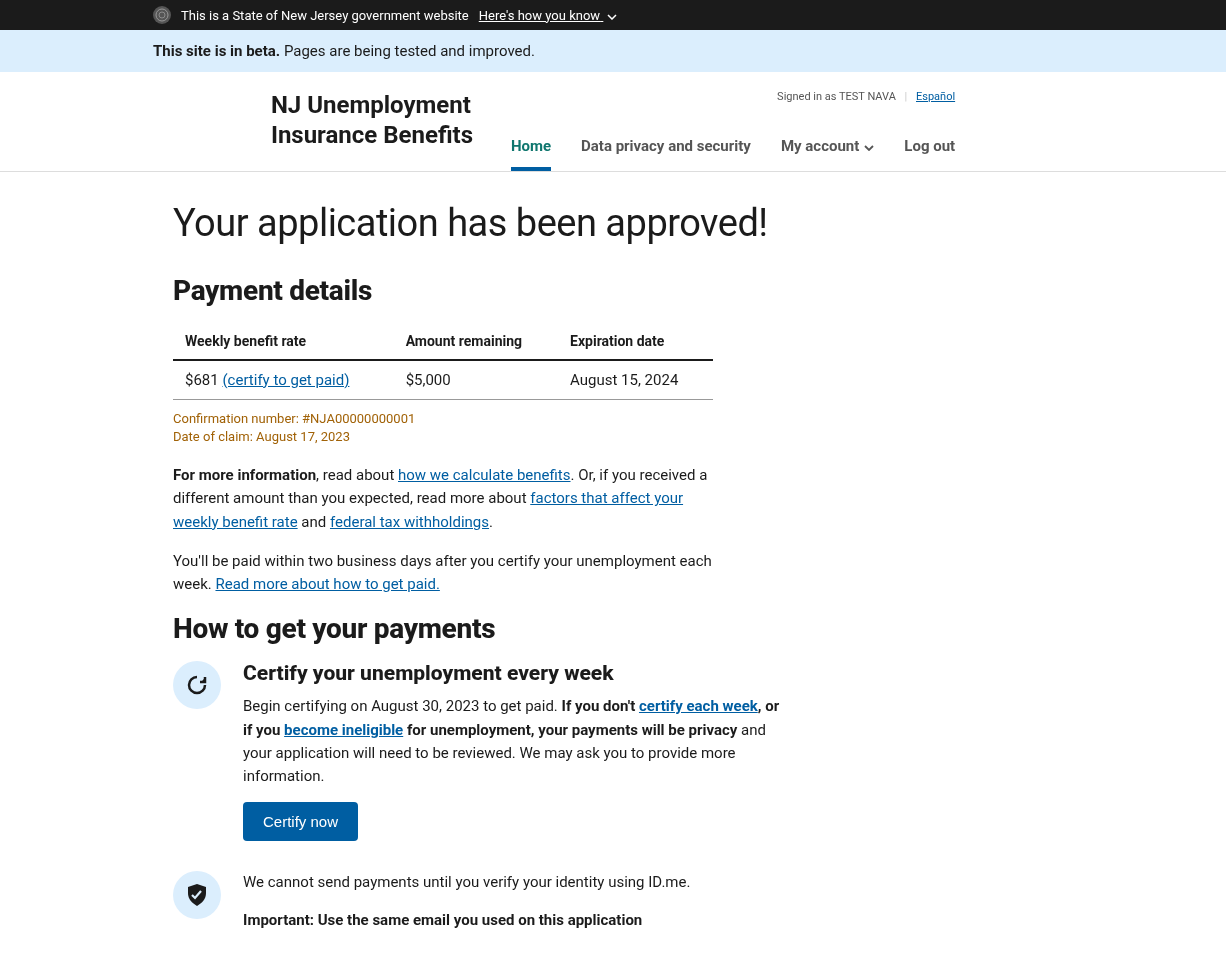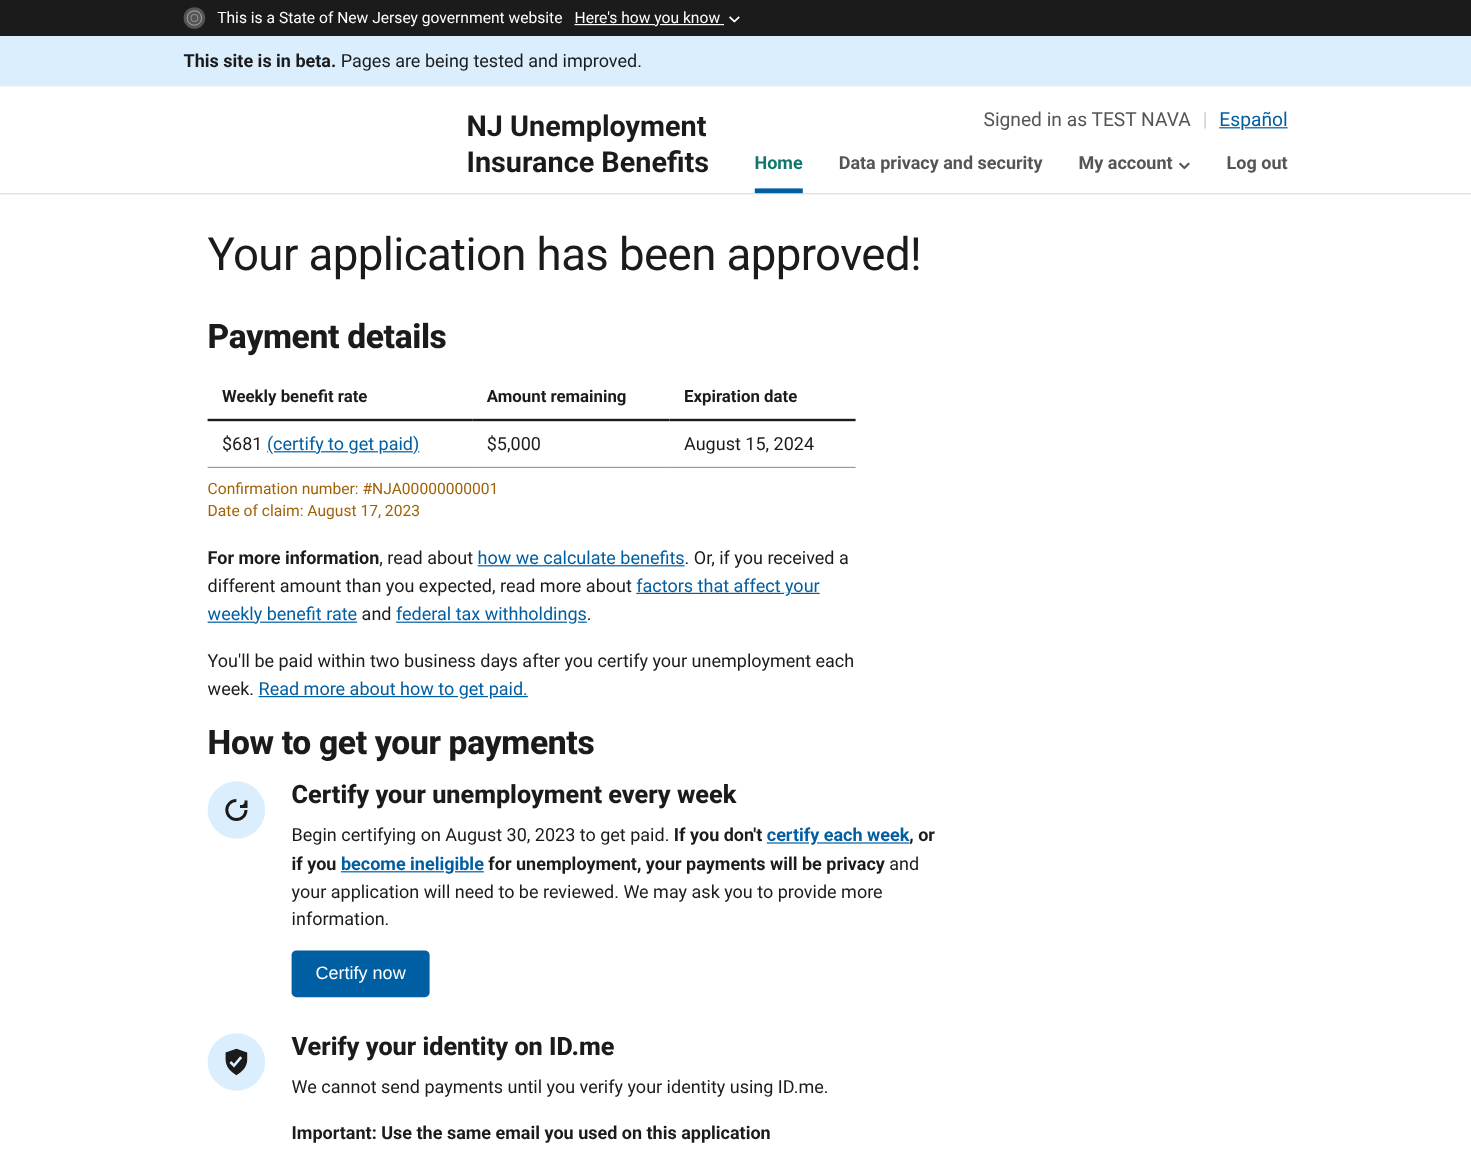--- a/index.html
+++ b/index.html
@@ -6,24 +6,24 @@
 body{font-family:-apple-system,BlinkMacSystemFont,"Segoe UI",Roboto,"Helvetica Neue",Arial,sans-serif;color:#1b1b1b;background:#fff}
 .gov-banner{background:#1b1b1b;color:#fff;padding:6px 0;font-size:13px}
 .container{max-width:960px;margin:0 auto;padding:0 20px}
 .gov-banner .container{display:flex;align-items:center;gap:10px}
 .seal{width:18px;height:18px;border-radius:50%;background:#555;display:inline-flex;align-items:center;justify-content:center;font-size:10px}
 .gov-link{color:#fff;text-decoration:underline;cursor:pointer}
 .chev{margin-left:4px}
 .beta-banner{background:#dbeefd;padding:12px 16px;font-size:15px}
 .beta-banner strong{font-weight:700}
 .header{border-bottom:1px solid #ddd;padding:18px 0 0}
-.header .container{display:flex;justify-content:flex-end;align-items:flex-start}
+.header .container{display:flex;justify-content:center;align-items:flex-start}
 .site-title{font-size:24px;font-weight:700;line-height:1.25;max-width:240px}
 .header-right{text-align:right}
-.signed-in{font-size:16px;color:#555;margin-bottom:18px}
+.signed-in{font-size:11px;color:#555;margin-bottom:34px}
 .signed-in .sep{color:#ccc;margin:0 6px}
 .lang-link{color:#005ea2;text-decoration:underline;cursor:pointer}
 .nav{display:flex;gap:30px;align-items:center}
 .nav-item{font-size:15px;font-weight:700;color:#555;padding-bottom:16px;cursor:pointer;display:flex;align-items:center;gap:5px}
 .nav-item.active{color:#0f766e;border-bottom:4px solid #005ea2;padding-bottom:12px}
 .main{padding:30px 0}
 .main .container{max-width:700px;margin-left:calc((100% - 960px)/2 + 20px);margin-right:auto}
 h1{font-size:38px;font-weight:400;line-height:1.15;margin-bottom:28px;letter-spacing:-0.5px}
 h2{font-size:28px;font-weight:800;margin-bottom:16px;letter-spacing:-0.3px}
 table{width:100%;border-collapse:collapse;margin-bottom:10px;max-width:540px}
@@ -153,20 +153,19 @@
     </div>
 
     <div class="step">
       <div class="step-icon">
         <svg width="26" height="26" viewBox="0 0 26 26">
             <path d="M13 2l9 3v6c0 6-4 10-9 13-5-3-9-7-9-13V5l9-3z" fill="#1b1b1b"></path>
             <path d="M8 13l3 3 6-7" stroke="#dbeefd" stroke-width="2.2" fill="none"></path>
           </svg>
       </div>
       <div class="step-content">
-        <h3>Verify your identity on ID.me</h3>
         <p>We cannot send payments until you verify your identity using ID.me.</p>
         <p><strong>Important: Use the same email you used on this application</strong></p>
       </div>
     </div>
 
   </div>
 </main>
 
 </body></html>

